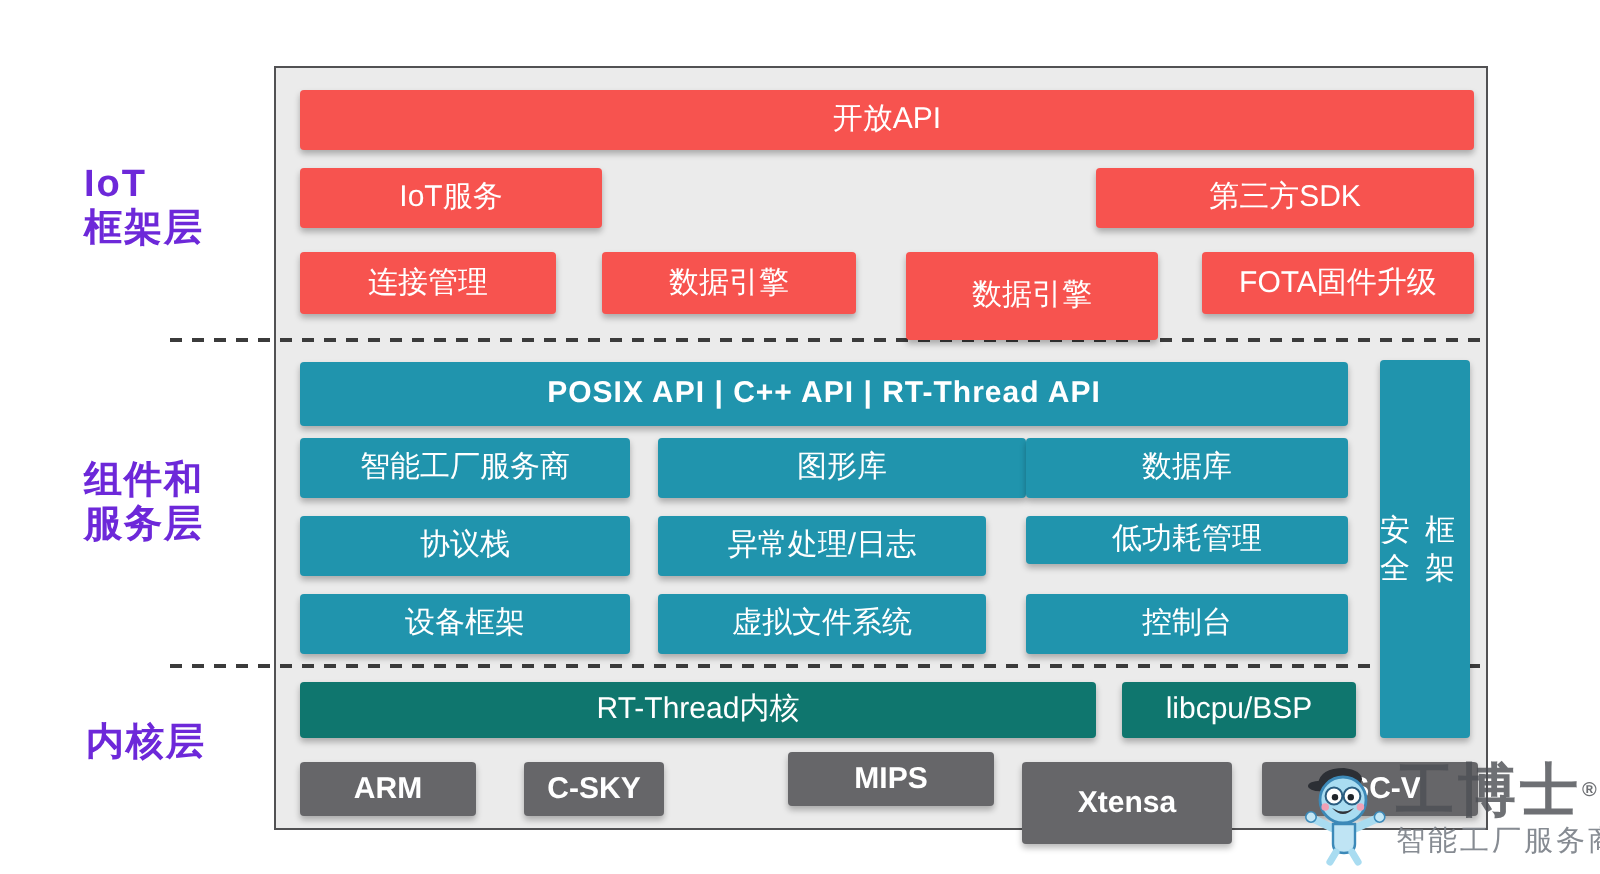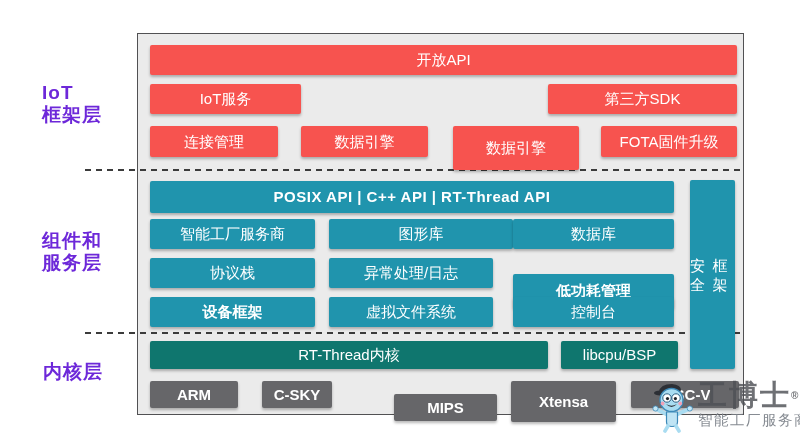--- a/index.html
+++ b/index.html
@@ -75,37 +75,37 @@
     <div class="blk red" style="left:463px; top:92px; width:136px; height:31px;">FOTA固件升级</div>
 
     <div class="blk teal posix" style="left:12px; top:147px; width:524px; height:32px;">POSIX API  |  C++ API | RT-Thread API</div>
 
     <div class="blk teal" style="left:12px;  top:185px; width:165px; height:30px;">智能工厂服务商</div>
     <div class="blk teal" style="left:191px; top:185px; width:184px; height:30px;">图形库</div>
     <div class="blk teal" style="left:375px; top:185px; width:161px; height:30px;">数据库</div>
 
     <div class="blk teal" style="left:12px;  top:224px; width:165px; height:30px;">协议栈</div>
     <div class="blk teal" style="left:191px; top:224px; width:164px; height:30px;">异常处理/日志</div>
-    <div class="blk teal" style="left:375px; top:240px; width:161px; height:34px;font-weight:bold;">低功耗管理</div>
+    <div class="blk teal" style="left:375px; top:224px; width:161px; height:24px;">低功耗管理</div>
 
-    <div class="blk teal" style="left:12px;  top:263px; width:165px; height:30px;font-weight:bold;">设备框架</div>
+    <div class="blk teal" style="left:12px;  top:263px; width:165px; height:30px;">设备框架</div>
     <div class="blk teal" style="left:191px; top:263px; width:164px; height:30px;">虚拟文件系统</div>
     <div class="blk teal" style="left:375px; top:263px; width:161px; height:30px;">控制台</div>
 
     <div class="blk teal vtext" style="left:552px; top:146px; width:45px; height:189px;">
       <span>安全</span>
       <span>框架</span>
     </div>
 
     <div class="blk green" style="left:12px;  top:307px; width:398px; height:28px;">RT-Thread内核</div>
     <div class="blk green" style="left:423px; top:307px; width:117px; height:28px;">libcpu/BSP</div>
 
     <div class="blk gray" style="left:12px;  top:347px; width:88px;  height:27px;">ARM</div>
     <div class="blk gray" style="left:124px; top:347px; width:70px;  height:27px;">C-SKY</div>
-    <div class="blk gray" style="left:256px; top:360px; width:103px; height:27px;">MIPS</div>
+    <div class="blk gray" style="left:256px; top:342px; width:103px; height:27px;">MIPS</div>
     <div class="blk gray" style="left:373px; top:347px; width:105px; height:41px;">Xtensa</div>
     <div class="blk gray" style="left:493px; top:347px; width:108px; height:27px;">RISC-V</div>
   </div>
 
   <div class="dash" style="top:169px;"></div>
   <div class="dash" style="top:332px;"></div>
 
   <div class="wm">
     <span>
       <svg width="47" height="52" viewBox="0 0 47 52">

